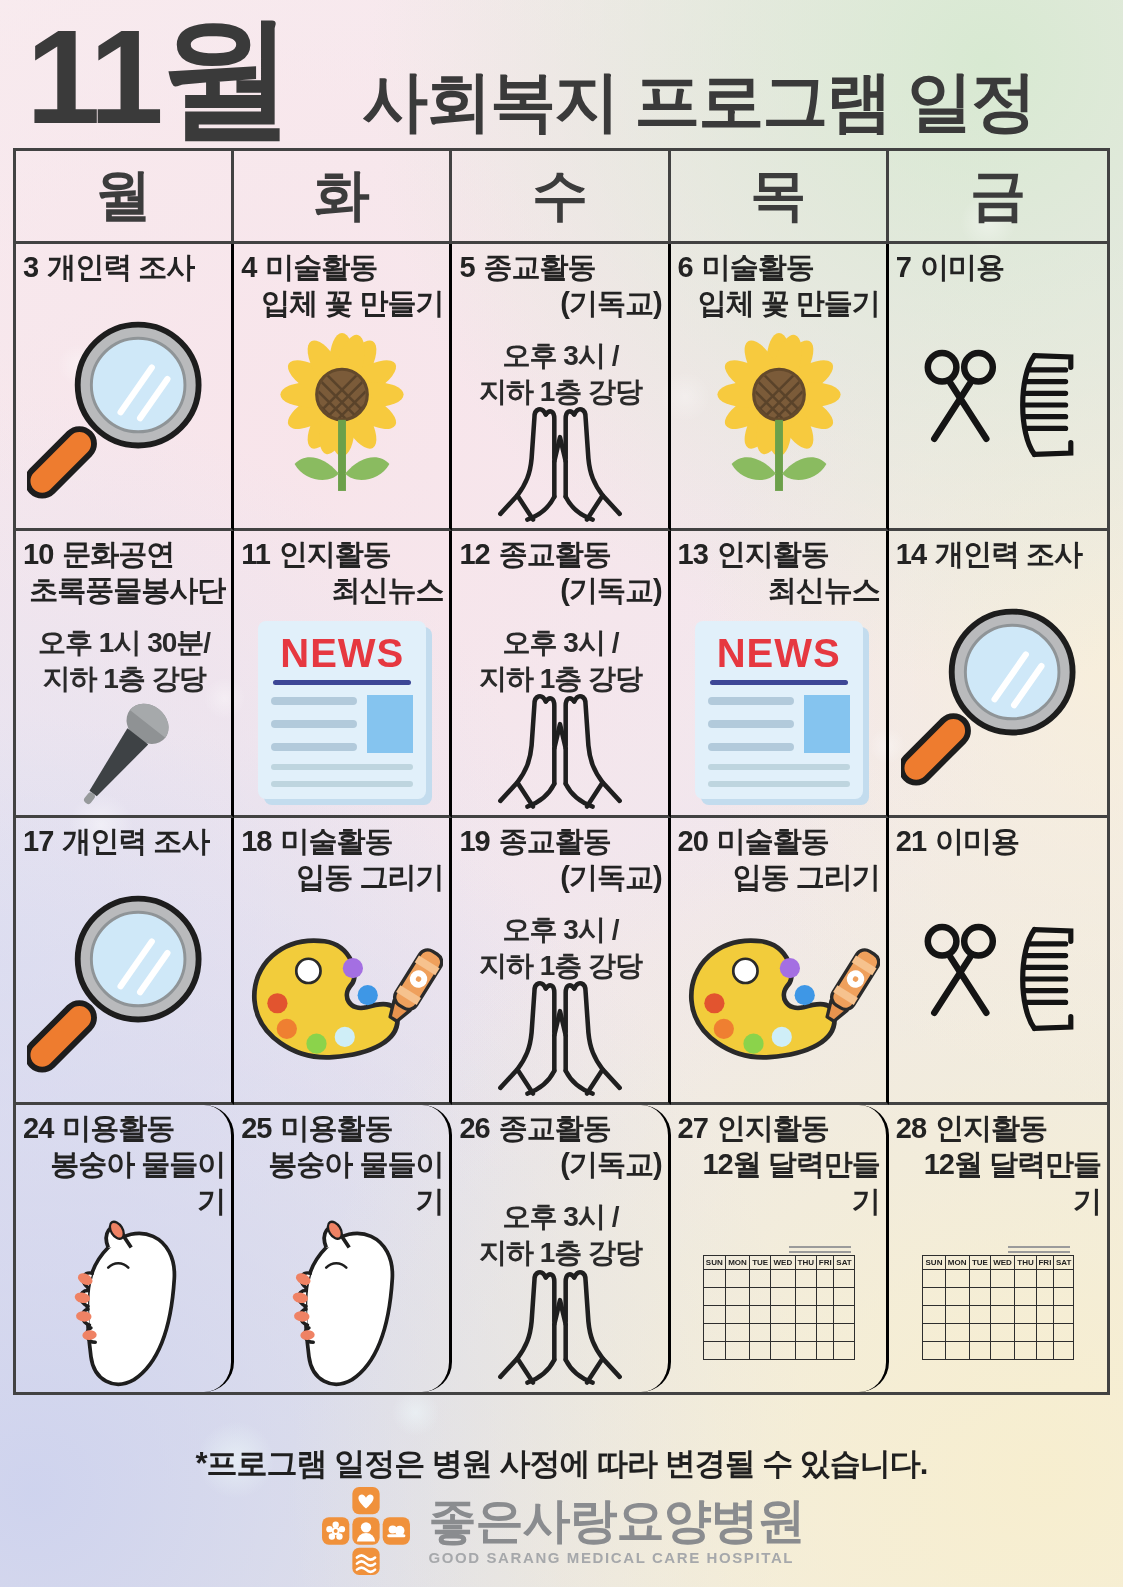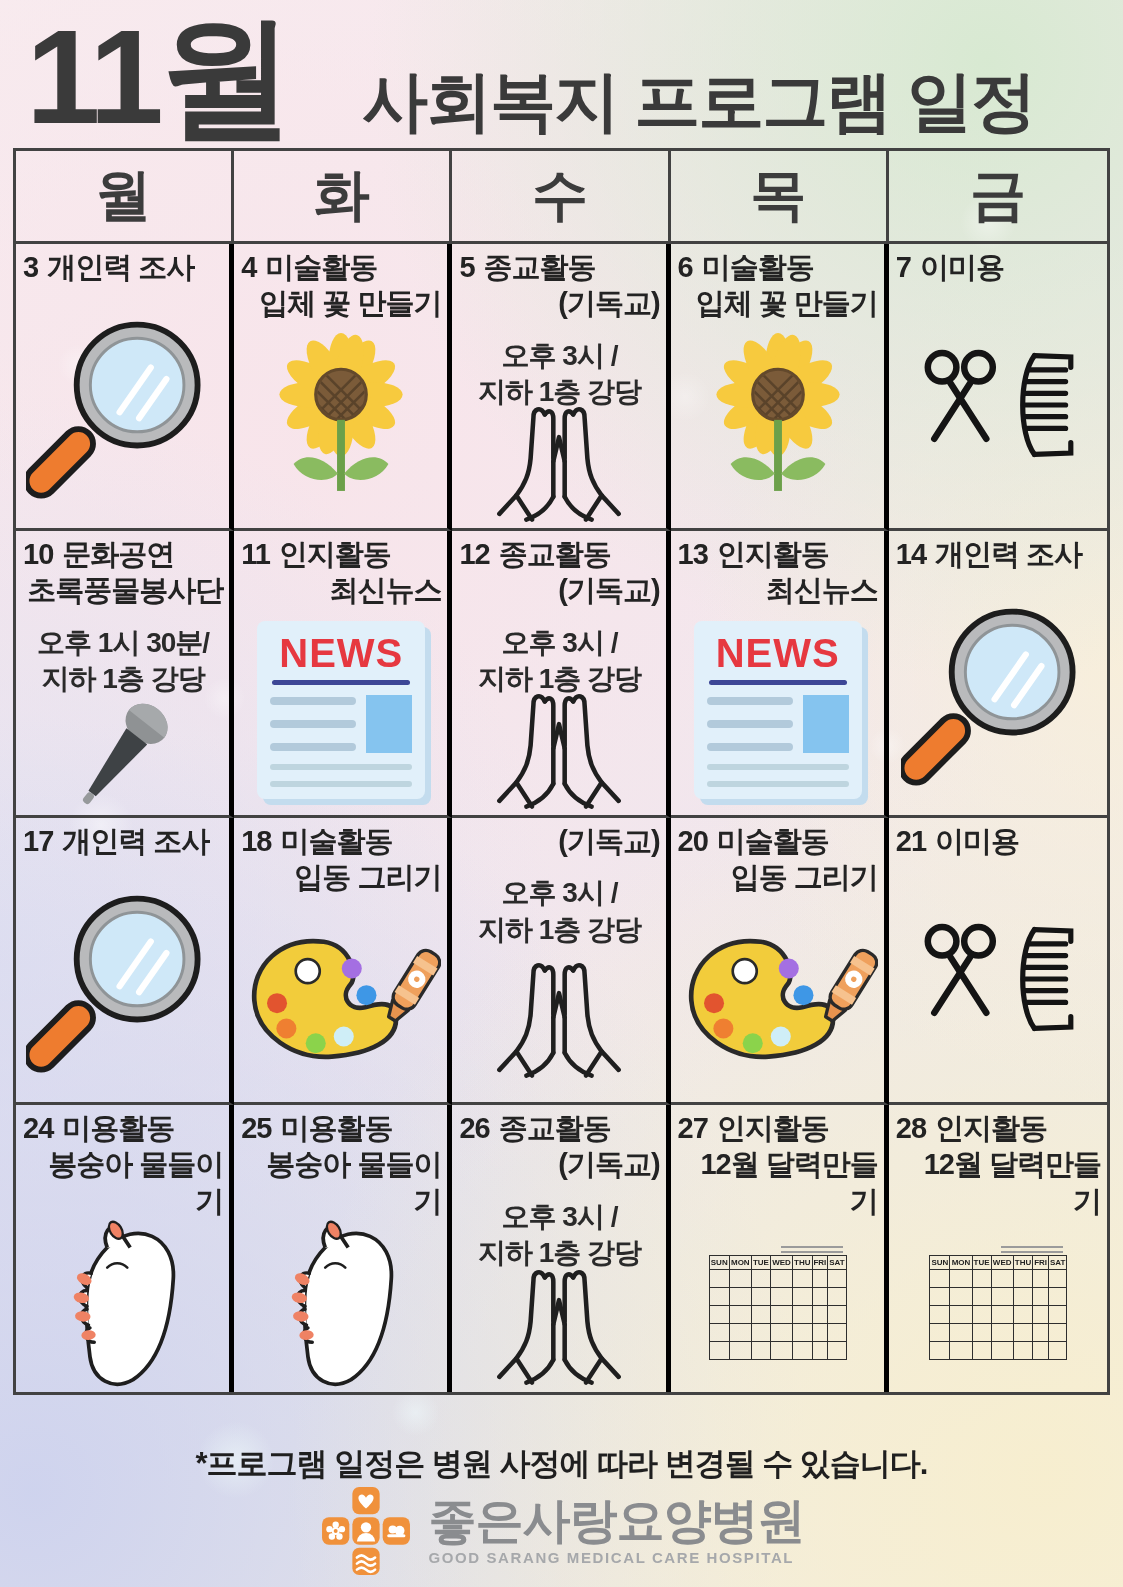--- a/index.html
+++ b/index.html
@@ -35,24 +35,24 @@
   .title-month { font-size:134px; line-height:1; font-weight:800; color:#3a3a3a; letter-spacing:-4px; }
   .title-sub { flex:1; text-align:center; font-size:66px; line-height:1; font-weight:800; color:#3a3a3a;
     letter-spacing:-2px; padding-bottom:10px; }
   
   .calendar { position:absolute; left:13px; right:13px; top:148px; bottom:192px;
     border:3px solid #424242;
     display:grid; grid-template-columns:repeat(5,1fr); grid-template-rows:93px repeat(4,1fr); }
   .wd { border-right:3px solid #424242; border-bottom:3px solid #424242;
     display:flex; align-items:center; justify-content:center;
     font-size:56px; font-weight:800; color:#3c3c3c; }
-  .cell { border-right:5px solid #000000; border-bottom:3px solid #424242;
+  .cell { border-right:3px solid #000000; border-bottom:3px solid #424242;
     padding:5px 6px 4px 7px; display:flex; flex-direction:column; overflow:hidden; }
   .calendar > :nth-child(5n) { border-right:none; }
-  .calendar > :nth-child(n+21) { border-bottom:none; }
+  .calendar > :nth-child(n+21) { border-bottom:none;border-radius:30px; }
   .cell-head { font-size:29px; font-weight:800; letter-spacing:-1px; color:#232323; line-height:1.25; }
   .cell-day { margin-right:9px; }
   .cell-sub { font-size:29px; font-weight:800; letter-spacing:-1px; color:#232323;
     text-align:right; line-height:1.25; }
   .cell-time { font-size:28px; font-weight:800; letter-spacing:-1px; color:#2a2a2a;
     text-align:center; line-height:1.3; margin-top:16px; }
   .cell-icon { flex:1; display:flex; align-items:center; justify-content:center; min-height:0; }
   
   .icon-magnifier svg { width:195px; height:195px; }
   .icon-sunflower svg { width:158px; height:190px; }
@@ -65,21 +65,21 @@
   .news-icon { width:168px; height:178px; background:#e1f0fa; border-radius:8px;
     box-shadow:6px 6px 0 #c3dcee; padding:12px 13px; display:flex; flex-direction:column; }
   .news-word { text-align:center; font-size:40px; font-weight:800; letter-spacing:1px; color:#e63840; line-height:1; }
   .news-rule { height:8px; background:#3d4796; border-radius:4px; margin:7px 2px 10px; }
   .news-row { display:flex; gap:10px; }
   .news-lines { flex:1; display:flex; flex-direction:column; justify-content:space-between; padding:2px 0; }
   .news-lines i { display:block; height:8px; border-radius:4px; background:#b2cadb; }
   .news-img { width:46px; height:58px; background:#85c4ef; }
   .news-line { height:8px; border-radius:4px; background:#bed5df; margin-top:11px; }
   
-  .mini-cal { width:138px; }
+  .mini-cal { width:152px; }
   .mini-clip { width:62px; height:7px; border-top:2px solid #9b9b9b; border-bottom:2px solid #9b9b9b; margin:0 4px 2px auto; }
   .mini-table { width:100%; border-collapse:collapse; }
   .mini-table td { border:1.8px solid #2e2e2e; height:18px; padding:0;
     font-size:8px; font-weight:700; text-align:center; color:#222;
     font-family:"Liberation Sans","DejaVu Sans",sans-serif; }
   .mini-table tr:first-child td { height:14px; }
   .mini-sun { color:#e23b30; }
   .mini-sat { color:#2f6fd0; }
   
   .footnote { position:absolute; left:0; right:0; top:1443px; text-align:center;
@@ -347,20 +347,21 @@
     <rect x="119" y="18" width="18" height="47" rx="7" fill="#efa05c" stroke="#2a2a2a" stroke-width="2.5"></rect>
     <rect x="119" y="26" width="18" height="6" fill="#f6c28e"></rect>
     <rect x="119" y="52" width="18" height="6" fill="#f6c28e"></rect>
     <circle cx="128" cy="41" r="6.5" fill="#ffffff"></circle>
     <circle cx="128" cy="41" r="2" fill="#efa05c"></circle>
   </g>
 </svg>
         </div>
       </div>
       <div class="cell">
+        <div class="cell-head"><span class="cell-day">19</span><span>종교활동</span></div>
         <div class="cell-sub">(기독교)</div>
         <div class="cell-time"><span>오후 3시 /</span><br><span>지하 1층 강당</span></div>
         <div class="cell-icon icon-praying-hands">
           <svg viewBox="0 0 100 100">
   <g fill="none" stroke="#1f1f1f" stroke-width="3.2" stroke-linecap="round" stroke-linejoin="round">
     <path d="M40 13 C37 7 32 9 32 15 L30 44 C29 55 26 62 20 70 L8 83"></path>
     <path d="M40 13 C43 9 46 11 46 16 L46 44"></path>
     <path d="M60 13 C63 7 68 9 68 15 L70 44 C71 55 74 62 80 70 L92 83"></path>
     <path d="M60 13 C57 9 54 11 54 16 L54 44"></path>
     <path d="M46 46 L50 29 L54 46"></path>

